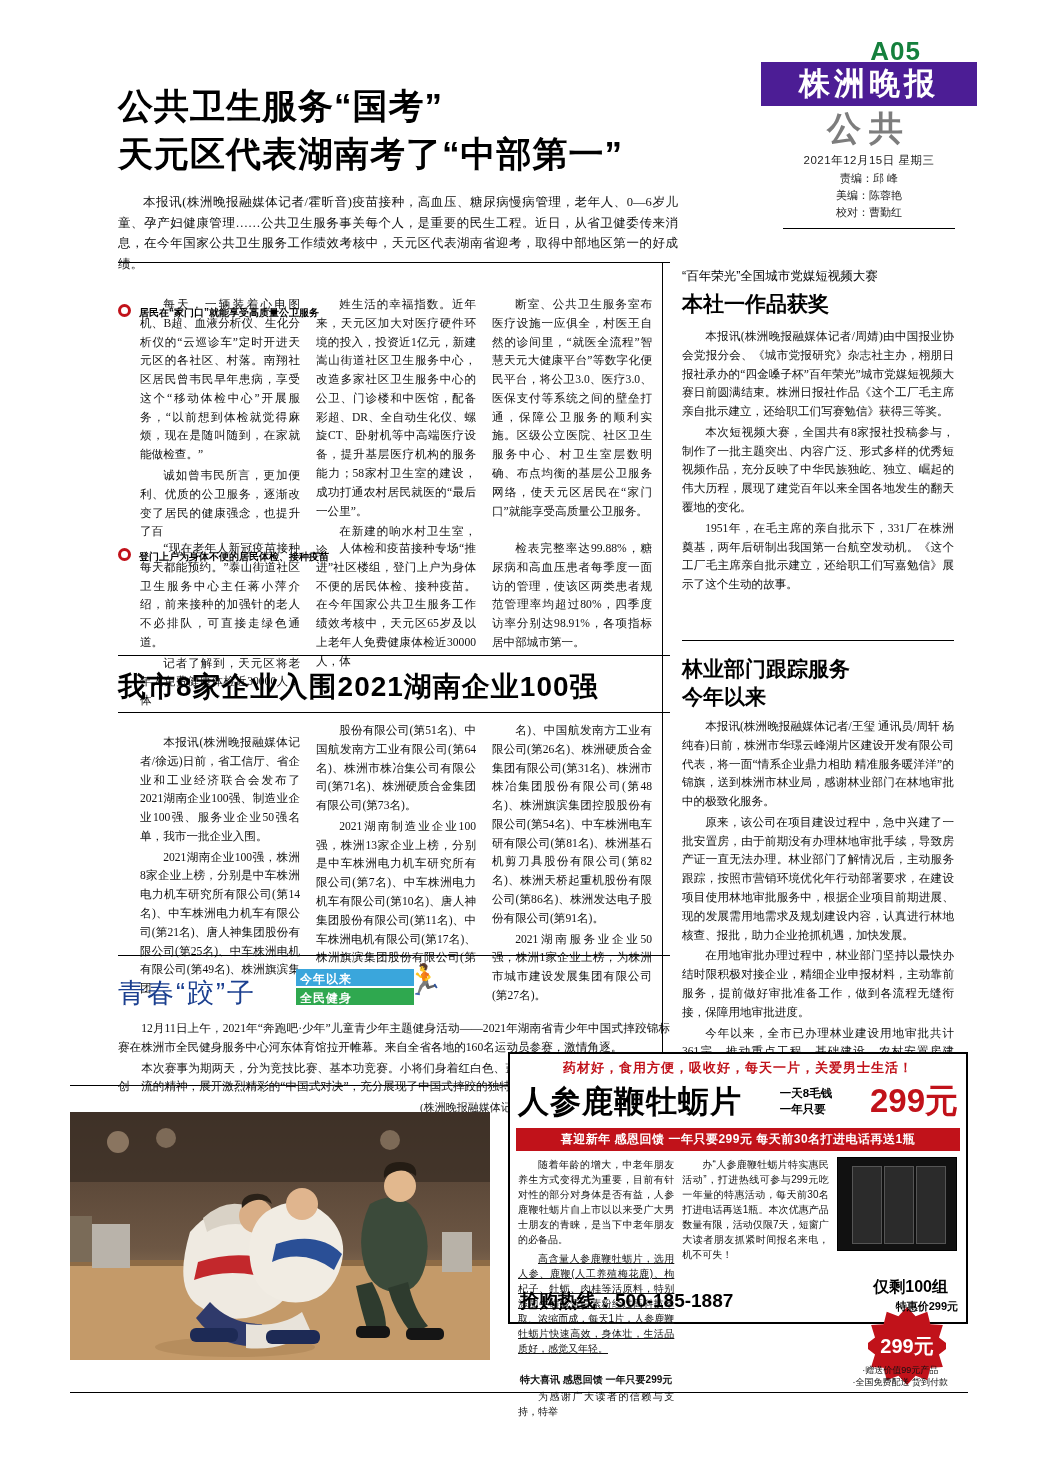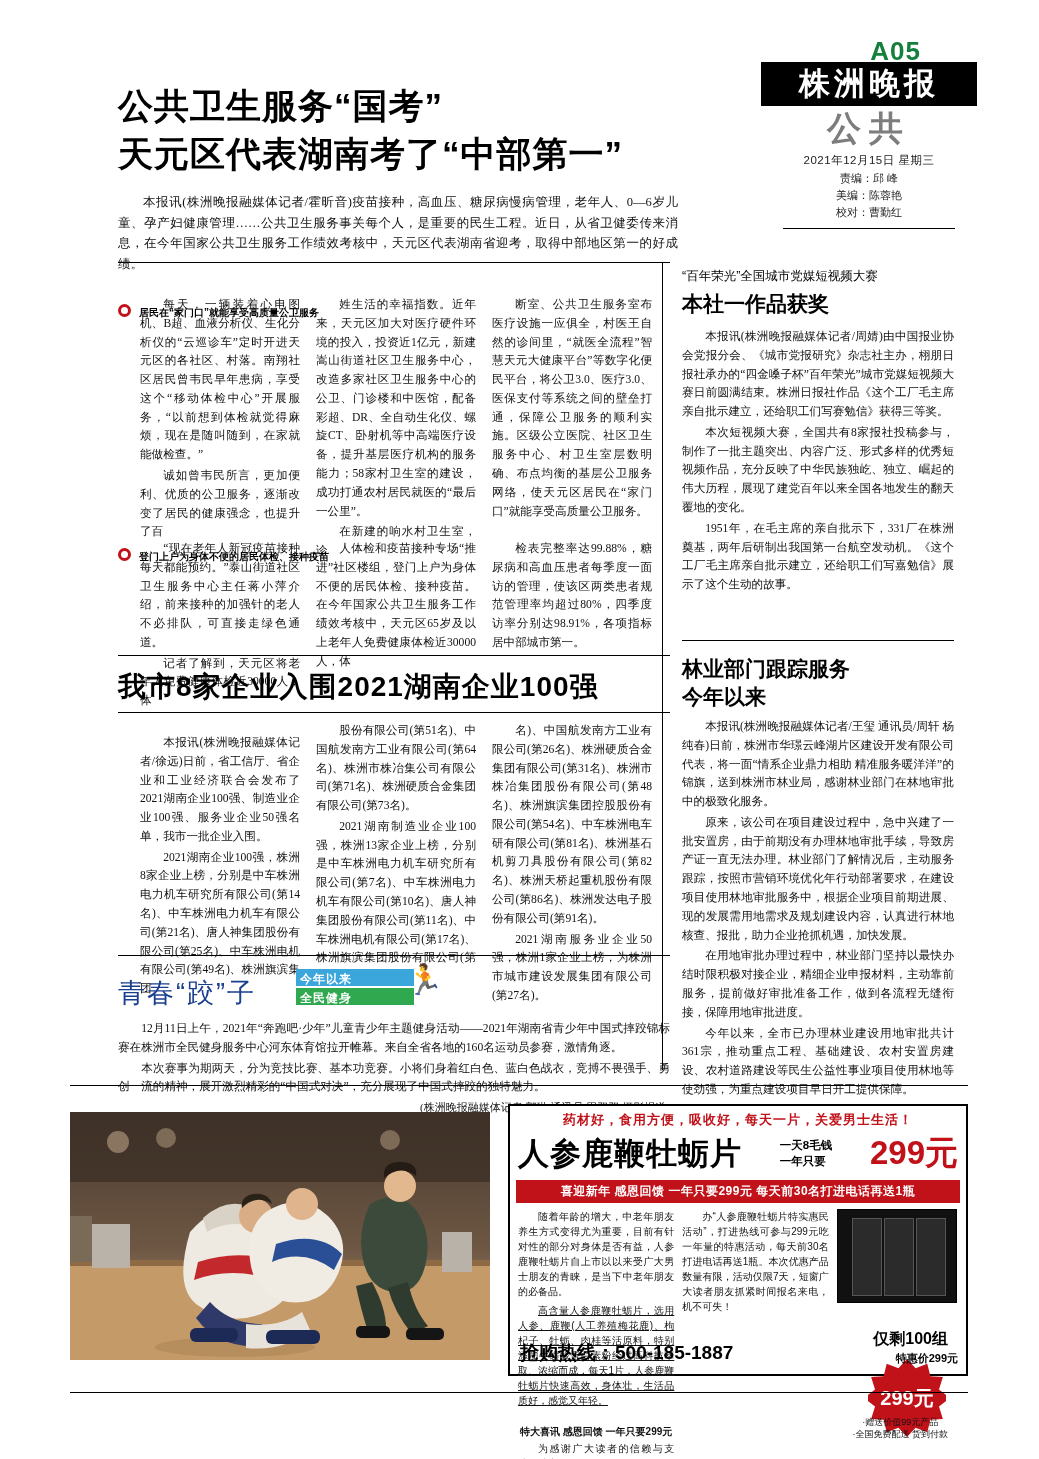--- a/index.html
+++ b/index.html
@@ -16,21 +16,21 @@
   .page-number{
     position:absolute;top:36px;right:118px;
     font-family:"Liberation Sans","DejaVu Sans",sans-serif;
     font-size:26px;font-weight:bold;letter-spacing:1px;color:#15803d;
   }
   
   .masthead{
     position:absolute;top:62px;right:62px;width:216px;text-align:center;
   }
   .masthead-logo{
-    background:#000000;color:#fff;
+    background:#4c1d95;color:#fff;
     font-family:"DejaVu Serif",serif;
     font-weight:bold;font-size:31px;letter-spacing:4px;
     padding:5px 4px 6px;display:block;line-height:1.05;
   }
   .masthead-section{
     font-family:"Liberation Sans","DejaVu Sans",sans-serif;
     font-weight:bold;font-size:34px;color:#7d7d7d;letter-spacing:8px;
     margin-top:4px;line-height:1.1;
   }
   .masthead-date{
@@ -105,21 +105,21 @@
     position:absolute;right:0;top:0;font-size:30px;color:#f08a1d;line-height:1;
   }
   
   .photo{
     position:absolute;left:70px;top:1112px;width:420px;height:248px;
     background:#6b5a4a;overflow:hidden;
   }
   .photo svg{display:block;}
   
   .ad{
-    position:absolute;left:508px;top:1104px;width:460px;height:272px;
+    position:absolute;left:508px;top:1052px;width:460px;height:272px;
     border:2px solid #000;box-sizing:border-box;background:#fff;
     font-family:"Liberation Sans","DejaVu Sans",sans-serif;
   }
   .ad-top{
     text-align:center;font-size:13px;font-weight:bold;color:#c1121a;
     padding-top:5px;letter-spacing:1px;
   }
   .ad-title{
     display:flex;align-items:center;justify-content:space-between;
     padding:2px 8px 0 8px;

